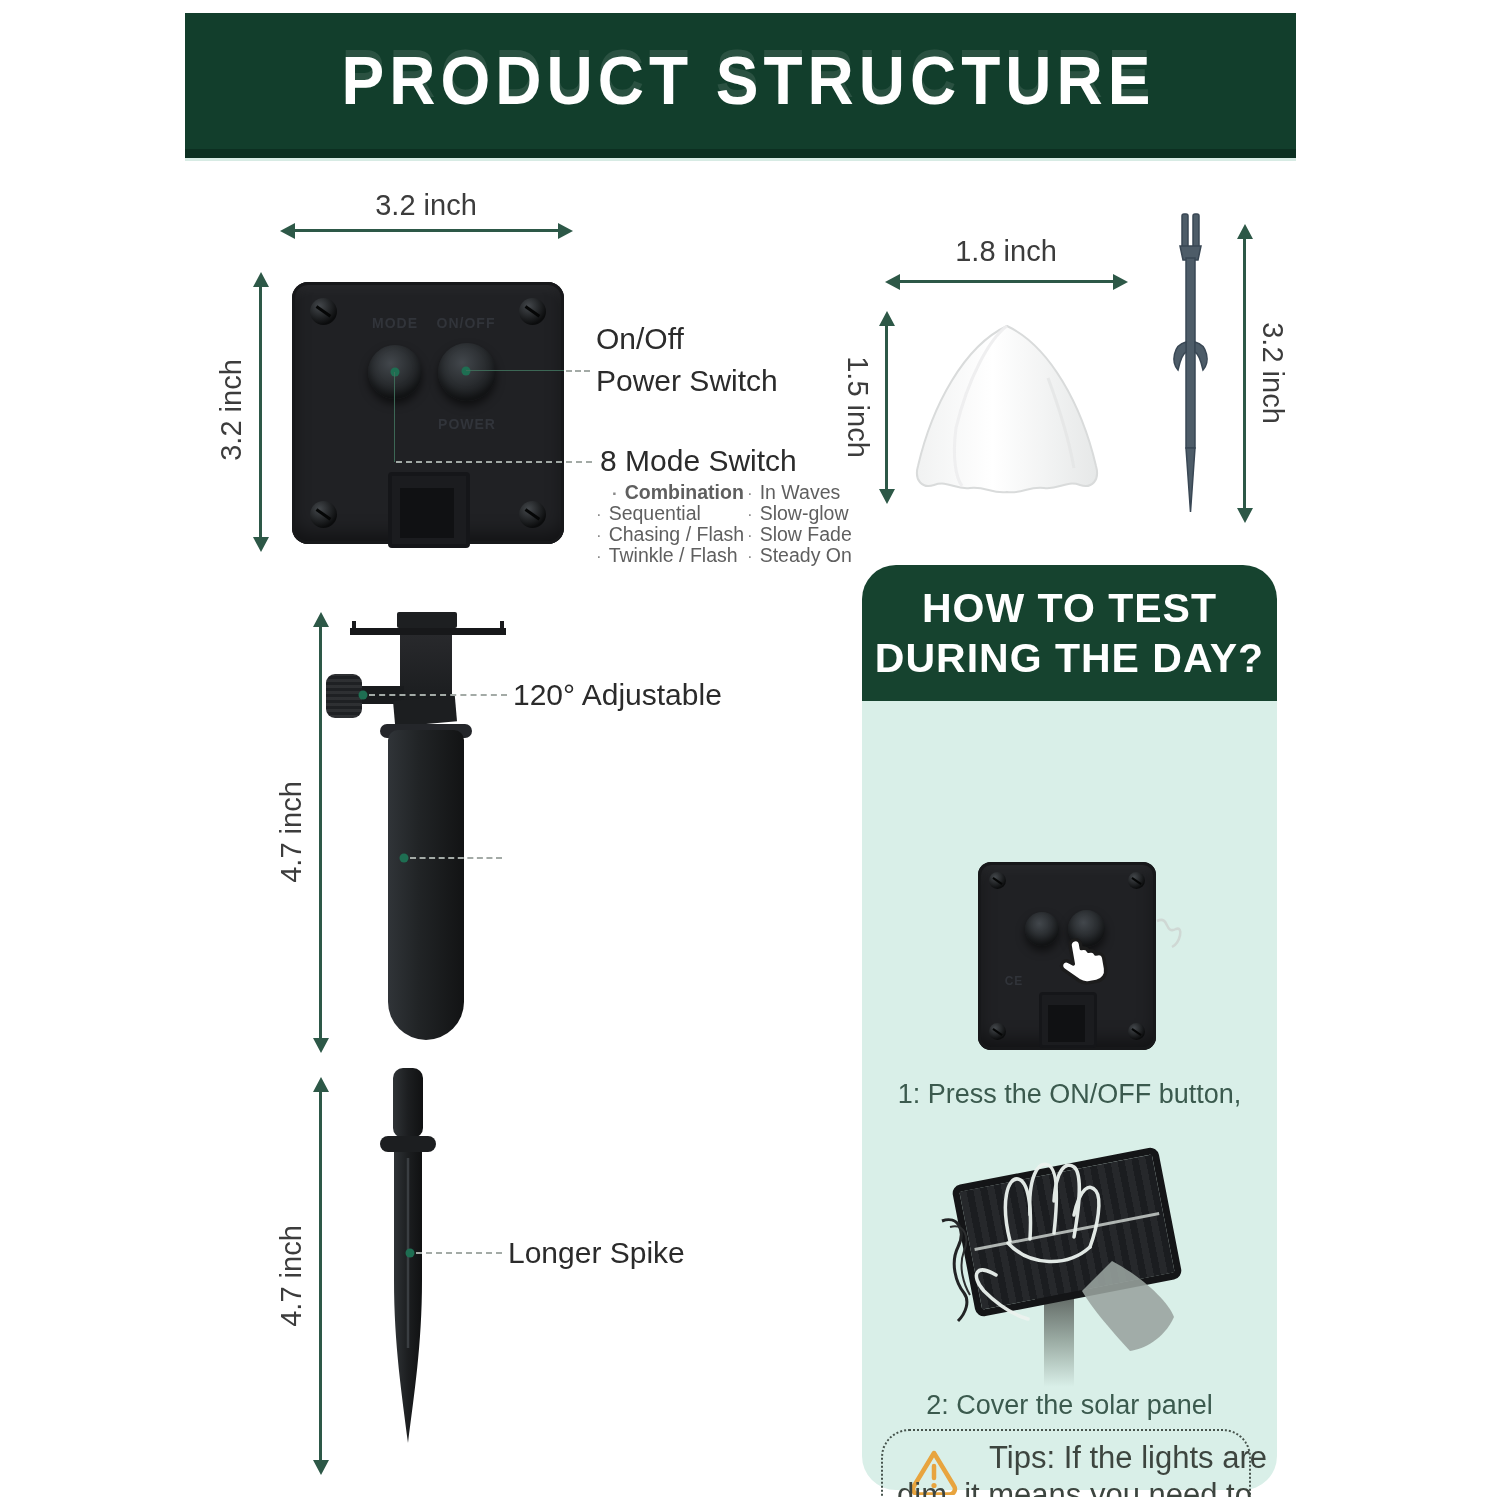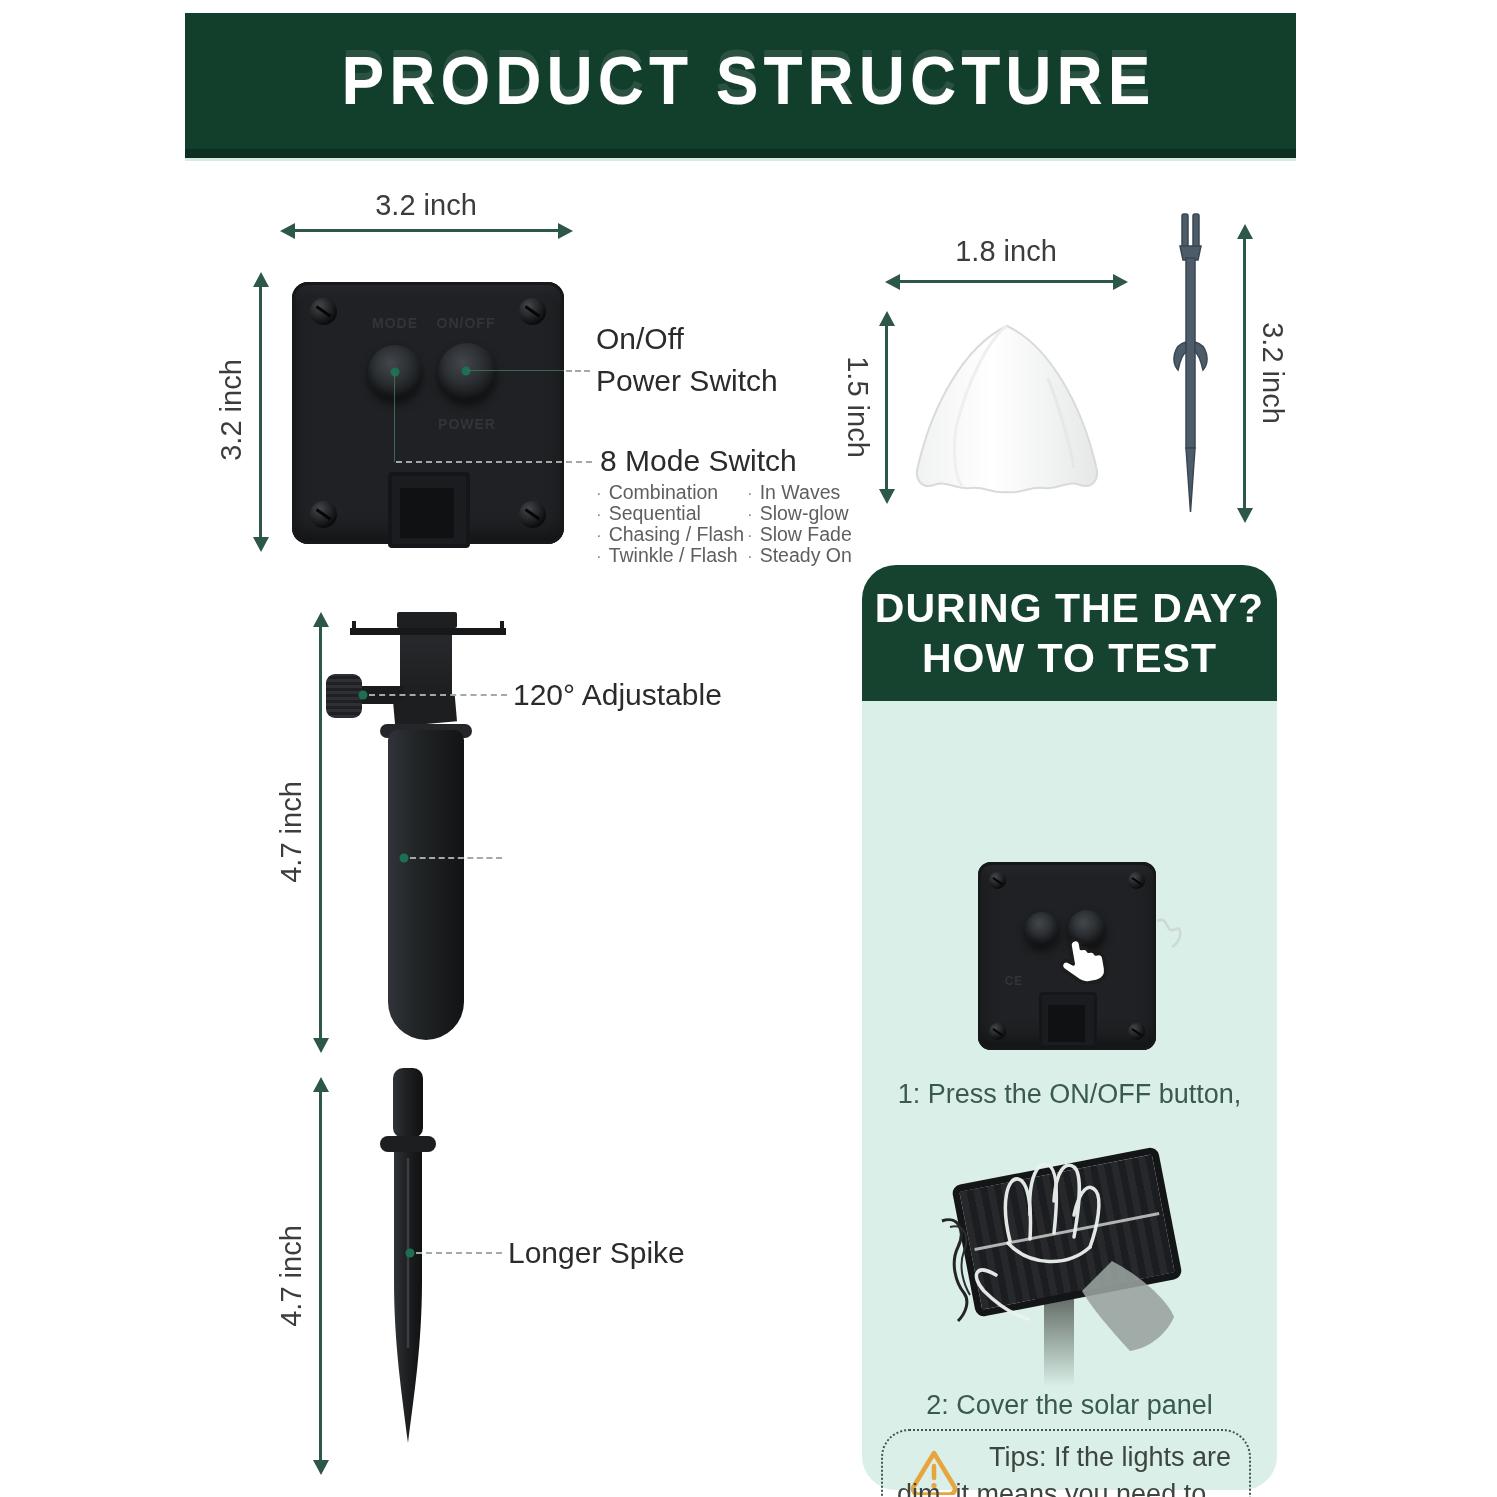--- a/index.html
+++ b/index.html
@@ -47,21 +47,21 @@
   .tab-outer{position:absolute;background:#1b1c1f;border:4px solid #151619;border-radius:4px;}
   .tab-inner{position:absolute;background:#101113;}
   
   #howto{position:absolute;left:862px;top:565px;width:415px;height:925px;}
   #howto .hd{position:absolute;left:0;top:0;right:0;height:136px;background:var(--hgreen);
              border-radius:34px 34px 0 0;display:flex;flex-direction:column;align-items:center;justify-content:center;}
   #howto .hd div{color:#fff;font-weight:800;font-size:41px;letter-spacing:1px;line-height:50px;white-space:nowrap;}
   #howto .bd{position:absolute;left:0;top:136px;right:0;bottom:0;background:var(--mint);border-radius:0 0 34px 34px;padding-left:16px;}
   .caption{position:absolute;left:0;right:0;text-align:center;color:var(--steptext);font-size:27px;white-space:nowrap;}
   #tipsbox{position:absolute;left:19px;top:728px;width:366px;height:188px;border:2.5px dotted #46534c;border-radius:28px;}
-  .tips-line{display:block;color:#3d453f;font-size:27px;line-height:37px;white-space:nowrap;}
+  .tips-line{display:block;color:#3d453f;font-size:31px;line-height:37px;white-space:nowrap;}
   .tips-line.first{margin-left:92px;}
   
   .rodpart{position:absolute;}
 </style>
 </head>
 <body>
 
 <div id="canvas">
 
   <div id="banner">
@@ -91,21 +91,21 @@
   <div class="ldot" style="left:466px;top:371px;"></div>
   <div class="lsolid-h" style="left:466px;top:370px;width:98px;"></div>
   <div class="leader" style="left:566px;top:370px;width:24px;"></div>
   <div class="lsolid-v" style="left:394px;top:372px;height:90px;"></div>
   <div class="leader" style="left:396px;top:461px;width:196px;"></div>
 
   <div class="plabel" style="left:596px;top:322px;">On/Off</div>
   <div class="plabel" style="left:596px;top:364px;">Power Switch</div>
   <div class="plabel" style="left:600px;top:444px;">8 Mode Switch</div>
 
-  <div class="mode-item" style="left:596px;top:481px;">Combination</div>
+  <div class="mode-item" style="left:612px;top:481px;font-weight:bold;">Combination</div>
   <div class="mode-item" style="left:596px;top:502px;">Sequential</div>
   <div class="mode-item" style="left:596px;top:523px;">Chasing / Flash</div>
   <div class="mode-item" style="left:596px;top:544px;">Twinkle / Flash</div>
   <div class="mode-item" style="left:747px;top:481px;">In Waves</div>
   <div class="mode-item" style="left:747px;top:502px;">Slow-glow</div>
   <div class="mode-item" style="left:747px;top:523px;">Slow Fade</div>
   <div class="mode-item" style="left:747px;top:544px;">Steady On</div>
 
   <div class="dim" style="left:1006px;top:251px;">1.8 inch</div>
   <div class="ah" style="left:900px;top:280px;width:213px;"></div>
@@ -180,22 +180,22 @@
     <path d="M28 92 h28 v128 c0 65 -8 115 -14 163 c-6 -48 -14 -98 -14 -163 z" fill="url(#spg)"></path>
     <path d="M42 98 v190" stroke="#3a3e42" stroke-width="2.5" fill="none"></path>
   </svg>
 
   <div class="ldot" style="left:410px;top:1253px;"></div>
   <div class="leader" style="left:416px;top:1252px;width:86px;"></div>
   <div class="plabel" style="left:508px;top:1236px;">Longer Spike</div>
 
   <div id="howto">
     <div class="hd">
+      <div>HOW TO TEST</div>
       <div>DURING THE DAY?</div>
-      <div>HOW TO TEST</div>
     </div>
     <div class="bd">
 
       <div class="devbox" style="left:116px;top:161px;width:178px;height:188px;border-radius:13px;">
         <div class="screw" style="left:11px;top:10px;width:17px;height:17px;"></div>
         <div class="screw" style="right:11px;top:10px;width:17px;height:17px;"></div>
         <div class="screw" style="left:11px;bottom:10px;width:17px;height:17px;"></div>
         <div class="screw" style="right:11px;bottom:10px;width:17px;height:17px;"></div>
         <div class="btn" style="left:47px;top:50px;width:34px;height:34px;"></div>
         <div class="btn" style="left:90px;top:48px;width:37px;height:37px;"></div>

